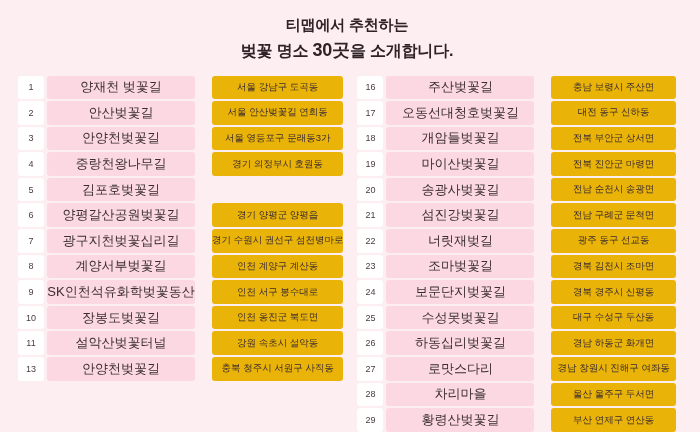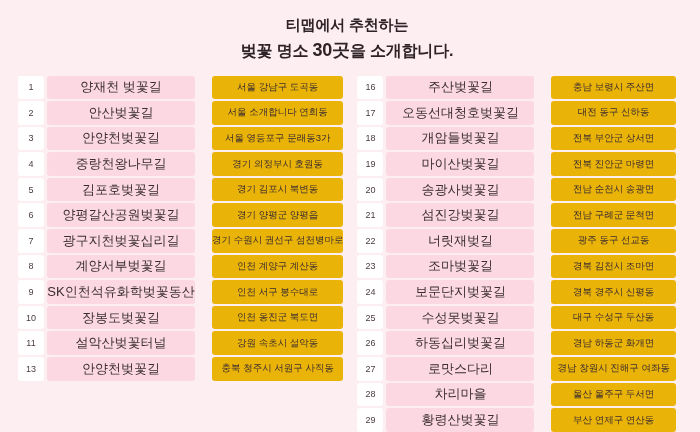--- a/index.html
+++ b/index.html
@@ -118,36 +118,35 @@
 
     <div class="col">
       <div class="row">
         <div class="num">1</div>
         <div class="name">양재천 벚꽃길</div>
         <div class="loc">서울 강남구 도곡동</div>
       </div>
       <div class="row">
         <div class="num">2</div>
         <div class="name">안산벚꽃길</div>
-        <div class="loc">서울 소개합니다 연희동</div>
+        <div class="loc">서울 안산벚꽃길 연희동</div>
       </div>
       <div class="row">
         <div class="num">3</div>
         <div class="name">안양천벚꽃길</div>
         <div class="loc">서울 영등포구 문래동3가</div>
       </div>
       <div class="row">
         <div class="num">4</div>
         <div class="name">중랑천왕나무길</div>
         <div class="loc">경기 의정부시 호원동</div>
       </div>
       <div class="row">
         <div class="num">5</div>
         <div class="name">김포호벚꽃길</div>
-        <div class="loc">경기 김포시 북변동</div>
       </div>
       <div class="row">
         <div class="num">6</div>
         <div class="name">양평갈산공원벚꽃길</div>
         <div class="loc">경기 양평군 양평읍</div>
       </div>
       <div class="row">
         <div class="num">7</div>
         <div class="name">광구지천벚꽃십리길</div>
         <div class="loc">경기 수원시 권선구 섬천병마로</div>

